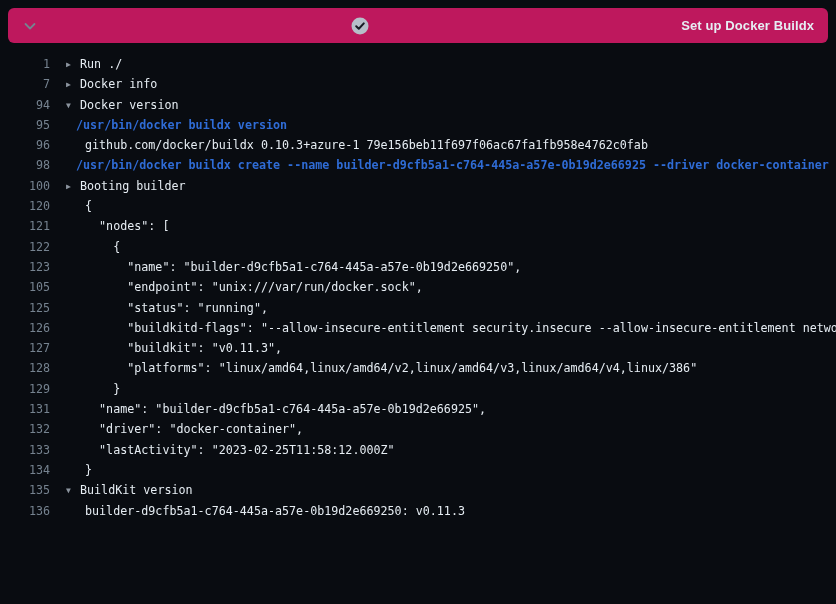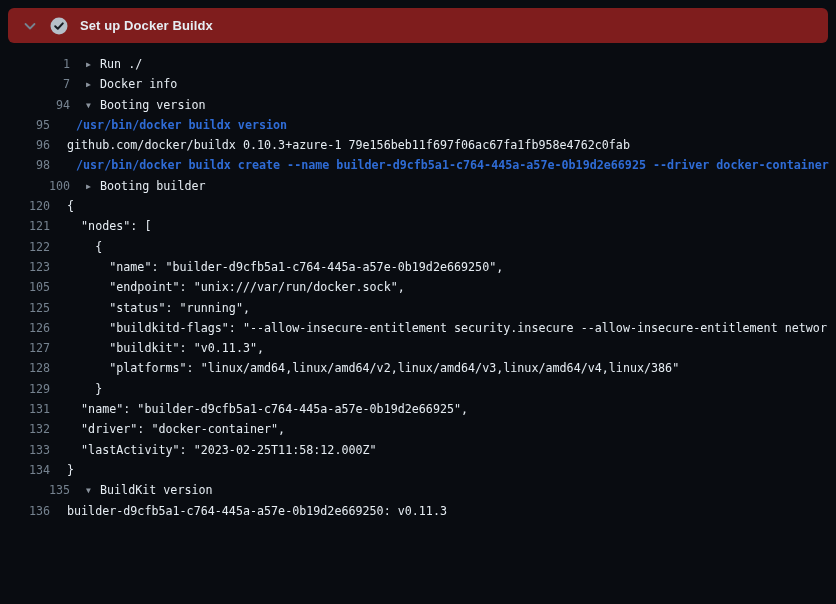--- a/index.html
+++ b/index.html
@@ -4,23 +4,24 @@
 <style>
   * { margin:0; padding:0; box-sizing:border-box; }
   html,body { width:836px; height:604px; overflow:hidden; }
   body {
     background:#090c11;
     font-family:"DejaVu Sans Mono", monospace;
     position:relative;
   }
   .step-header {
     position:absolute; top:8px; left:8px; right:8px; height:35px;
-    background:#7f1d1d; border-radius:6px;
+    background:#be185d; border-radius:6px;
     display:flex; align-items:center; padding:0 14px; gap:12px;
     cursor:pointer;
+    justify-content:space-between;
   }
   .step-header .chev { width:16px; height:16px; display:block; flex:0 0 auto; }
   .step-header .status { width:18px; height:18px; display:block; flex:0 0 auto; }
   .step-title {
     font-family:"Liberation Sans", sans-serif;
     font-size:13px; font-weight:600; color:#e6edf3; letter-spacing:.1px;
   }
   .log-lines { position:absolute; top:54px; left:0; right:0; }
   .row {
     height:20.3px; line-height:20.3px; white-space:pre;
@@ -28,42 +29,42 @@
   }
   .num {
     display:inline-block; width:50px; text-align:right;
     color:#768390; cursor:pointer; flex:0 0 auto;
   }
   .arrow {
     display:inline-block; width:14px; margin-left:16px;
     font-size:8px; color:#8b949e; vertical-align:1px;
   }
   .gtitle { color:#e6edf3; }
-  .group { cursor:pointer;margin-left:20px; }
-  .plain { color:#e6edf3; margin-left:17px; }
+  .group { cursor:pointer; }
+  .plain { color:#e6edf3; margin-left:35px; }
   .command { color:#2f6cd6; font-weight:700; margin-left:26px; }
 </style>
 </head>
 <body>
 
 <div class="step-header">
   <svg class="chev" viewBox="0 0 16 16">
     <path d="M3.5 6 8 10.5 12.5 6" fill="none" stroke="#768390" stroke-width="1.8" stroke-linecap="round" stroke-linejoin="round"></path>
   </svg>
   <svg class="status" viewBox="0 0 18 18">
     <circle cx="9" cy="9" r="8.5" fill="#b6bfc9"></circle>
     <path d="M5.2 9.3 7.8 11.8 12.8 6.4" fill="none" stroke="#171c24" stroke-width="2" stroke-linecap="round" stroke-linejoin="round"></path>
   </svg>
   <span class="step-title">Set up Docker Buildx</span>
 </div>
 
 <div class="log-lines">
     <div class="row group"><span class="num">1</span><span class="arrow">▶</span><span class="gtitle">Run ./</span></div>
     <div class="row group"><span class="num">7</span><span class="arrow">▶</span><span class="gtitle">Docker info</span></div>
-    <div class="row group"><span class="num">94</span><span class="arrow">▼</span><span class="gtitle">Booting version</span></div>
+    <div class="row group"><span class="num">94</span><span class="arrow">▼</span><span class="gtitle">Docker version</span></div>
     <div class="row"><span class="num">95</span><span class="command">/usr/bin/docker buildx version</span></div>
     <div class="row"><span class="num">96</span><span class="plain">github.com/docker/buildx 0.10.3+azure-1 79e156beb11f697f06ac67fa1fb958e4762c0fab</span></div>
     <div class="row"><span class="num">98</span><span class="command">/usr/bin/docker buildx create --name builder-d9cfb5a1-c764-445a-a57e-0b19d2e66925 --driver docker-container</span></div>
     <div class="row group"><span class="num">100</span><span class="arrow">▶</span><span class="gtitle">Booting builder</span></div>
     <div class="row"><span class="num">120</span><span class="plain">{</span></div>
     <div class="row"><span class="num">121</span><span class="plain">  "nodes": [</span></div>
     <div class="row"><span class="num">122</span><span class="plain">    {</span></div>
     <div class="row"><span class="num">123</span><span class="plain">      "name": "builder-d9cfb5a1-c764-445a-a57e-0b19d2e669250",</span></div>
     <div class="row"><span class="num">105</span><span class="plain">      "endpoint": "unix:///var/run/docker.sock",</span></div>
     <div class="row"><span class="num">125</span><span class="plain">      "status": "running",</span></div>

